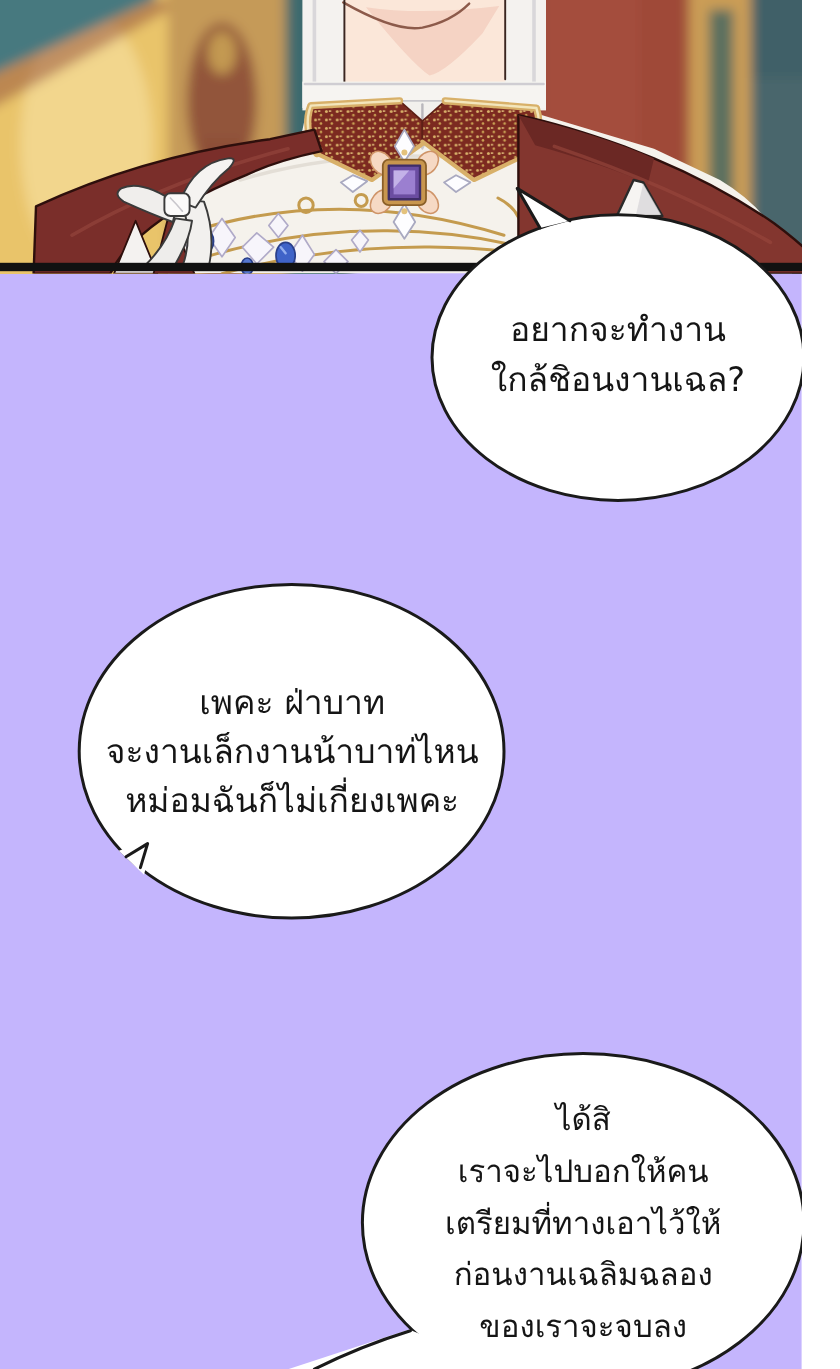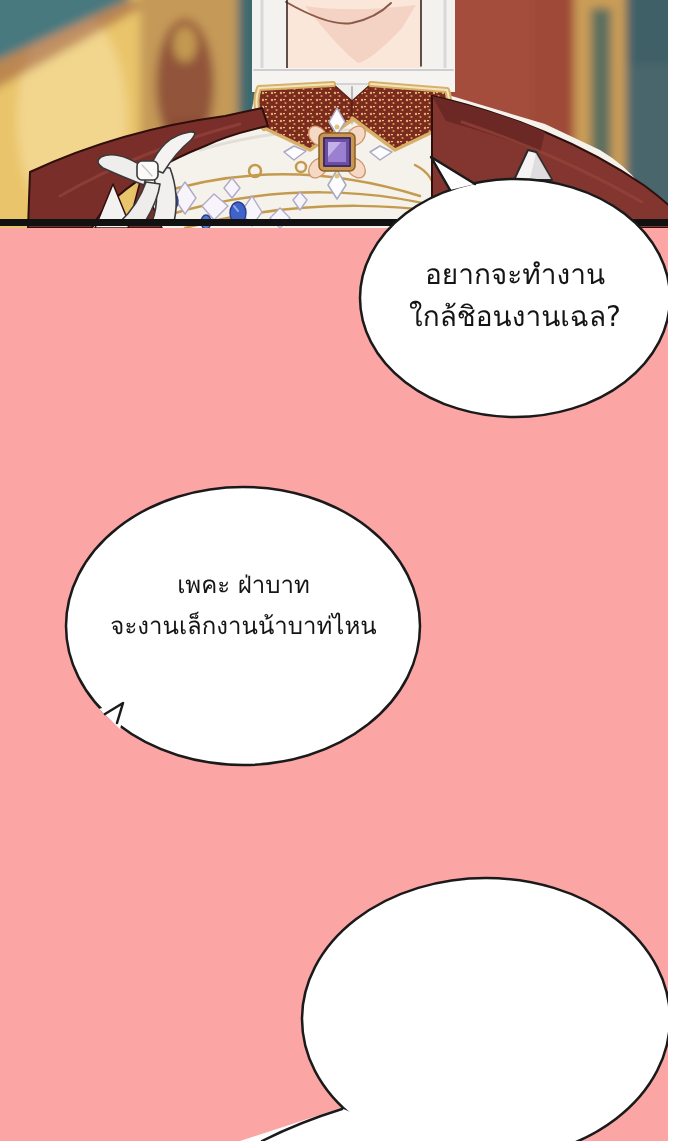--- a/index.html
+++ b/index.html
@@ -1,35 +1,35 @@
 <!DOCTYPE html>
 <html><head>
 <meta charset="utf-8">
 <style>
   html,body{margin:0;padding:0;background:#ffffff;}
   .page{
     position:relative;
     width:668px;height:1141px;
     overflow:hidden;
-    background:#fca5a5;
+    background:#c4b5fd;
     font-family:"DejaVu Sans", sans-serif;
   }
   .art{position:absolute;left:0;top:0;display:block;}
   #panel-art{z-index:1;}
   #bubble-art{z-index:2;}
   .bubble-text{
     position:absolute;
     z-index:3;
     text-align:center;
     color:#151515;
     font-family:"DejaVu Sans", sans-serif;
   }
   .bubble-text .ln{white-space:nowrap;}
   #bubble-text-1{left:365px;top:254px;width:300px;font-size:28px;line-height:42px;}
-  #bubble-text-2{left:82px;top:565px;width:323px;font-size:24px;line-height:41px;}
+  #bubble-text-2{left:82px;top:565px;width:323px;font-size:28px;line-height:41px;}
   #bubble-text-3{left:316px;top:913px;width:340px;font-size:26px;line-height:43px;}
 </style>
 </head>
 <body>
 
 <div class="page">
 
   <svg id="panel-art" class="art" width="700" height="228" viewBox="0 0 700 228" role="img" aria-label="Blurred palace interior with teal walls, gold columns and dark-red panels; a royal figure seen from the chin down wearing a white-and-gold uniform, ornate red-gold collar, purple jeweled brooch, crystal chest ornaments, a dark red cape and a white ribbon bow on the shoulder">
     <defs>
       <filter id="bgblur" x="-20%" y="-20%" width="140%" height="140%">
@@ -200,16 +200,24 @@
   </svg>
 
   <div class="bubble-text" id="bubble-text-1">
     <div class="ln">อยากจะทำงาน</div>
     <div class="ln">ใกล้ชิอนงานเฉล?</div>
   </div>
 
   <div class="bubble-text" id="bubble-text-2">
     <div class="ln">เพคะ ฝ่าบาท</div>
     <div class="ln">จะงานเล็กงานน้าบาท่ไหน</div>
+    <div class="ln">หม่อมฉันก็ไม่เกี่ยงเพคะ</div>
   </div>
 
+  <div class="bubble-text" id="bubble-text-3">
+    <div class="ln">ได้สิ</div>
+    <div class="ln">เราจะไปบอกให้คน</div>
+    <div class="ln">เตรียมที่ทางเอาไว้ให้</div>
+    <div class="ln">ก่อนงานเฉลิมฉลอง</div>
+    <div class="ln">ของเราจะจบลง</div>
+  </div>
 
 </div>
 
 </body></html>

